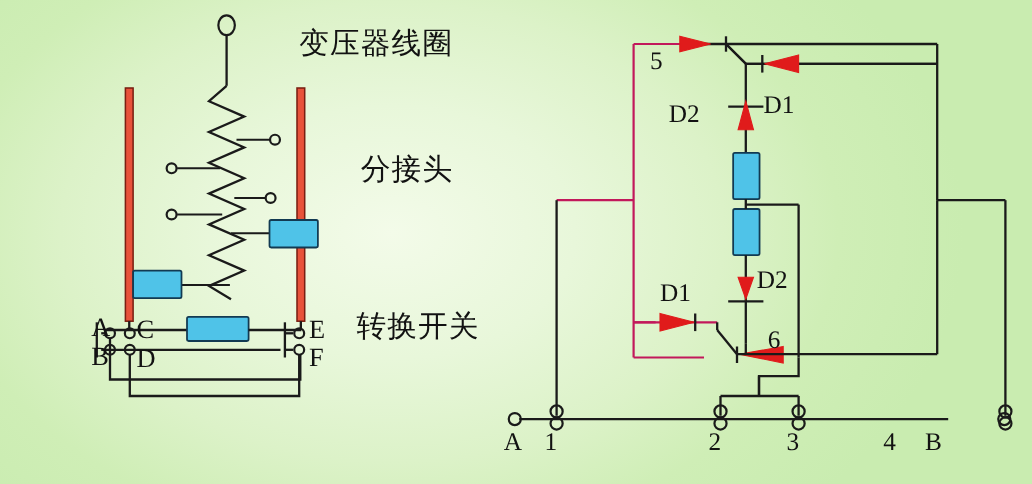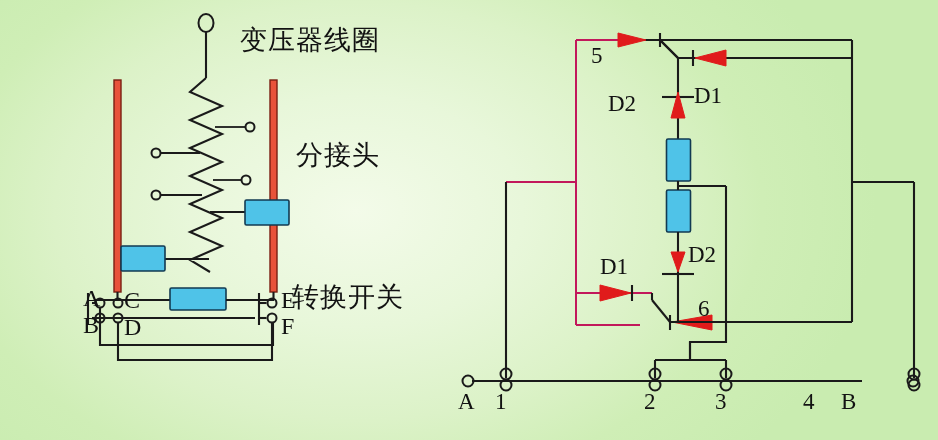--- a/index.html
+++ b/index.html
@@ -8,21 +8,21 @@
     font-family:"Liberation Serif","DejaVu Serif",serif;
     background:#cdeeb4;
   }
   #stage{
     position:relative;width:938px;height:440px;
     background:
       radial-gradient(ellipse 520px 360px at 38% 48%, #f3fbe9 0%, #e8f7da 32%, #dcf2c8 58%, #cfeeb6 78%, #c9ecb0 100%);
   }
   #stage svg{position:absolute;left:0;top:0;width:938px;height:440px;}
   .lbl{position:absolute;color:#121212;white-space:nowrap;line-height:1;}
-  .cn{font-family:"DejaVu Sans","Liberation Sans",sans-serif;font-size:27px;letter-spacing:1px;}
+  .cn{font-family:"DejaVu Sans","Liberation Sans",sans-serif;font-size:27px;letter-spacing:1px;margin-left:32px;}
   .ser{font-family:"Liberation Serif","DejaVu Serif",serif;}
 </style>
 </head>
 <body>
 <div id="stage">
 
 <svg viewBox="0 0 938 440" xmlns="http://www.w3.org/2000/svg">
   <defs>
     <style>
       .w{stroke:#1a1a1a;stroke-width:2.1;fill:none;}

